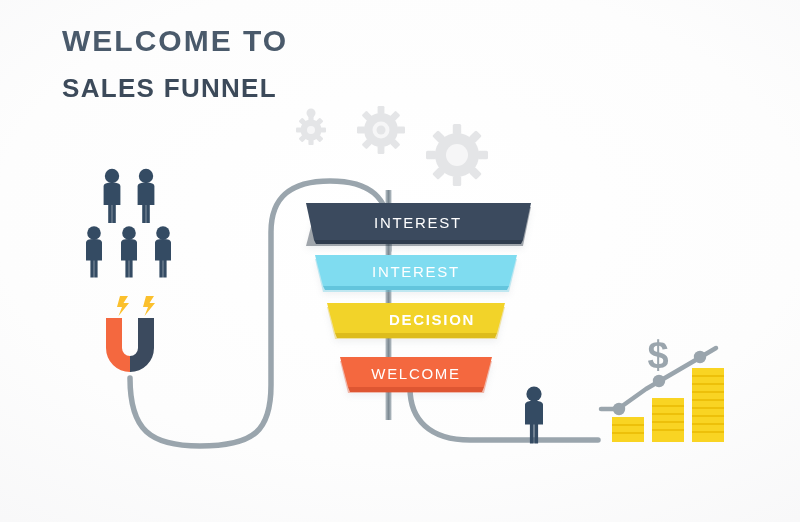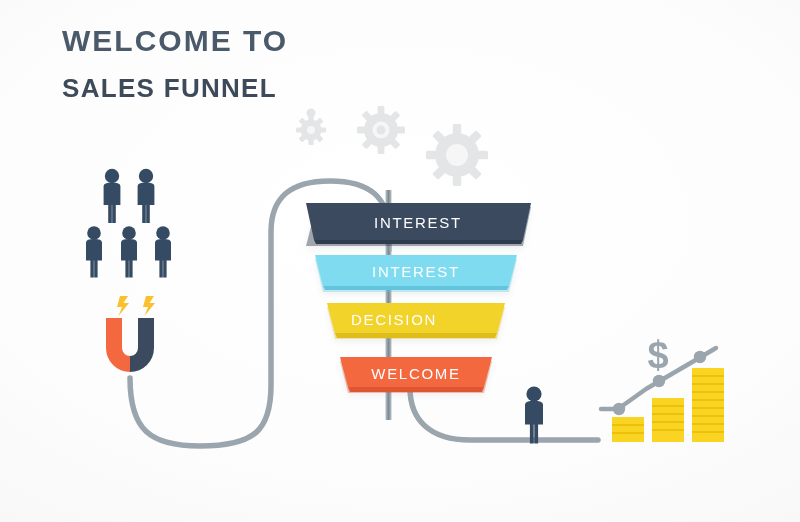--- a/index.html
+++ b/index.html
@@ -258,16 +258,16 @@
           <line x1="692" y1="416" x2="724" y2="416"></line>
           <line x1="692" y1="424" x2="724" y2="424"></line>
           <line x1="692" y1="432" x2="724" y2="432"></line>
         </g>
       </g>
     </g>
   </svg>
 
   <div class="band-label" style="left:418px; top:222px;">INTEREST</div>
   <div class="band-label" style="left:416px; top:271px;">INTEREST</div>
-  <div class="band-label" style="left:394px; top:319px;">DECISION</div>
+  <div class="band-label" style="left:432px; top:319px;font-weight:bold;">DECISION</div>
   <div class="band-label" style="left:416px; top:373px;">WELCOME</div>
 
 </div>
 
 </body></html>

